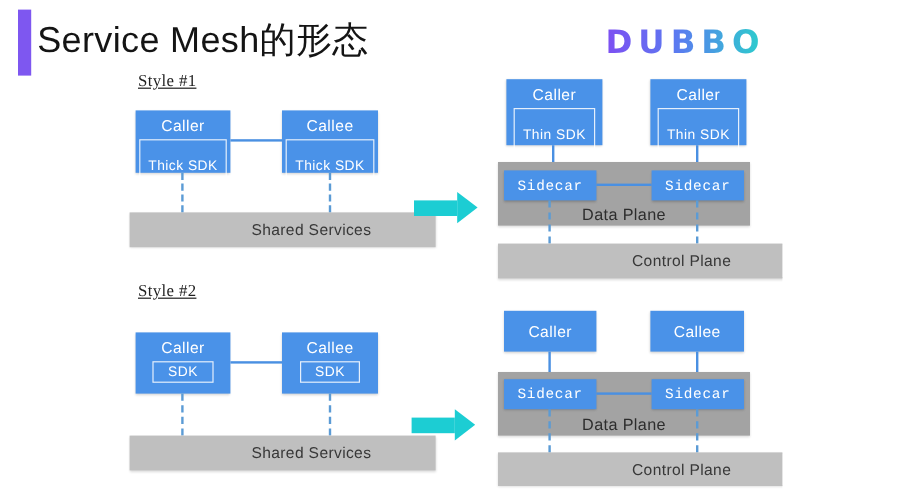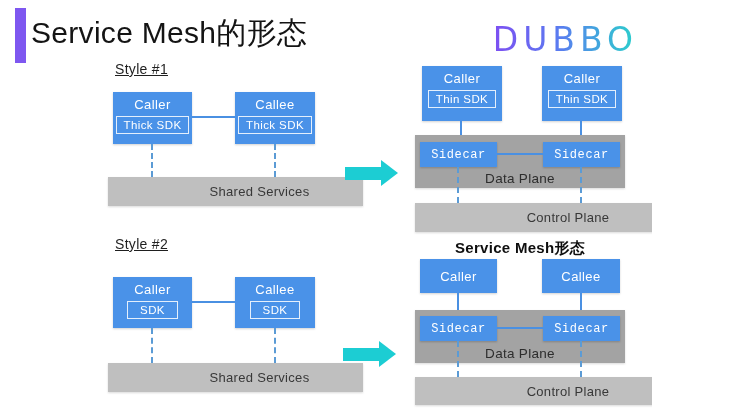--- a/index.html
+++ b/index.html
@@ -9,35 +9,35 @@
   }
   .abs{position:absolute;}
   
   .title-bar{background:#7e57f0;width:11px;height:55px;left:15px;top:8px;}
   .slide-title{
     left:31px;top:13px;font-size:30px;color:#141414;letter-spacing:.3px;
     font-weight:500;white-space:nowrap;
   }
   
   .logo{
-    right:14px;top:20px;font-size:33px;font-weight:400;letter-spacing:5px;
+    right:14px;top:20px;font-size:27px;font-weight:700;letter-spacing:5px;
     font-family:"DejaVu Sans",sans-serif;
     background:linear-gradient(90deg,#7d4ff2 0%,#5a7bf0 45%,#2ad1cb 100%);
     -webkit-background-clip:text;background-clip:text;color:transparent;
   }
   
   .node{
     background:#4a92e8;color:#fff;text-align:center;
     box-shadow:0 1px 2px rgba(0,0,0,.18);
   }
   .node .nt{font-size:13px;letter-spacing:.4px;padding-top:5px;}
   .node.center-label{display:flex;align-items:center;justify-content:center;font-size:13px;letter-spacing:.4px;}
   .sdkbox{
     display:inline-block;border:1px solid rgba(255,255,255,.85);
-    font-size:11.5px;letter-spacing:.4px;padding:2px 7px;margin-top:4px;
+    font-size:11.5px;letter-spacing:.4px;padding:16px 7px;margin-top:4px;
   }
   .graybar{
     background:#bfbfbf;color:#383838;font-size:13px;letter-spacing:.3px;
     display:flex;align-items:center;justify-content:center;
     box-shadow:0 1px 2px rgba(0,0,0,.15);
     padding-left:48px;
   }
   .plane{background:#a3a3a3;box-shadow:0 1px 2px rgba(0,0,0,.15);}
   .plane .plane-label{
     position:absolute;left:0;right:0;bottom:2px;text-align:center;
@@ -46,21 +46,21 @@
   .sidecar{
     background:#4a92e8;color:#fff;font-size:12px;letter-spacing:.6px;
     display:flex;align-items:center;justify-content:center;
     box-shadow:0 1px 2px rgba(0,0,0,.2);
     font-family:Liberation Mono, monospace;
   }
   .hline{height:2px;background:#4a90e2;}
   .vline{width:2px;background:#4a90e2;}
   .vdash{width:0;border-left:2px dashed #5b9bd5;}
   .style-label{
-    font-size:14px;color:#1f1f1f;text-decoration:underline;letter-spacing:.3px;
+    font-size:14px;color:#1f1f1f;text-decoration:underline;letter-spacing:.3px;font-family:Liberation Serif, serif;
   }
   .caption{
     font-size:15px;font-weight:bold;color:#0e0e0e;text-align:center;letter-spacing:.3px;
   }
   
   .arrow{display:flex;align-items:center;}
   .arrow .body{width:36px;height:13px;background:#1ccdd3;}
   .arrow .head{
     width:0;height:0;border-top:13px solid transparent;border-bottom:13px solid transparent;
     border-left:17px solid #1ccdd3;
@@ -128,21 +128,20 @@
   <div class="abs plane" style="left:415px;top:135px;width:210px;height:53px;">
     <div class="plane-label">Data Plane</div>
   </div>
   <div class="abs sidecar" style="left:420px;top:142px;width:77px;height:25px;">Sidecar</div>
   <div class="abs sidecar" style="left:543px;top:142px;width:77px;height:25px;">Sidecar</div>
   <div class="abs hline" style="left:497px;top:153px;width:46px;"></div>
   <div class="abs vdash" style="left:457px;top:167px;height:36px;"></div>
   <div class="abs vdash" style="left:580px;top:167px;height:36px;"></div>
   <div class="abs graybar" style="left:415px;top:203px;width:210px;height:29px;">Control Plane</div>
 
-  <div class="abs caption" style="left:415px;top:239px;width:210px;">Service Mesh形态</div>
 
   <div class="abs node center-label" style="left:420px;top:259px;width:77px;height:34px;">Caller</div>
   <div class="abs node center-label" style="left:542px;top:259px;width:78px;height:34px;">Callee</div>
   <div class="abs vline" style="left:457px;top:293px;height:23px;"></div>
   <div class="abs vline" style="left:580px;top:293px;height:23px;"></div>
 
   <div class="abs plane" style="left:415px;top:310px;width:210px;height:53px;">
     <div class="plane-label">Data Plane</div>
   </div>
   <div class="abs sidecar" style="left:420px;top:316px;width:77px;height:25px;">Sidecar</div>

